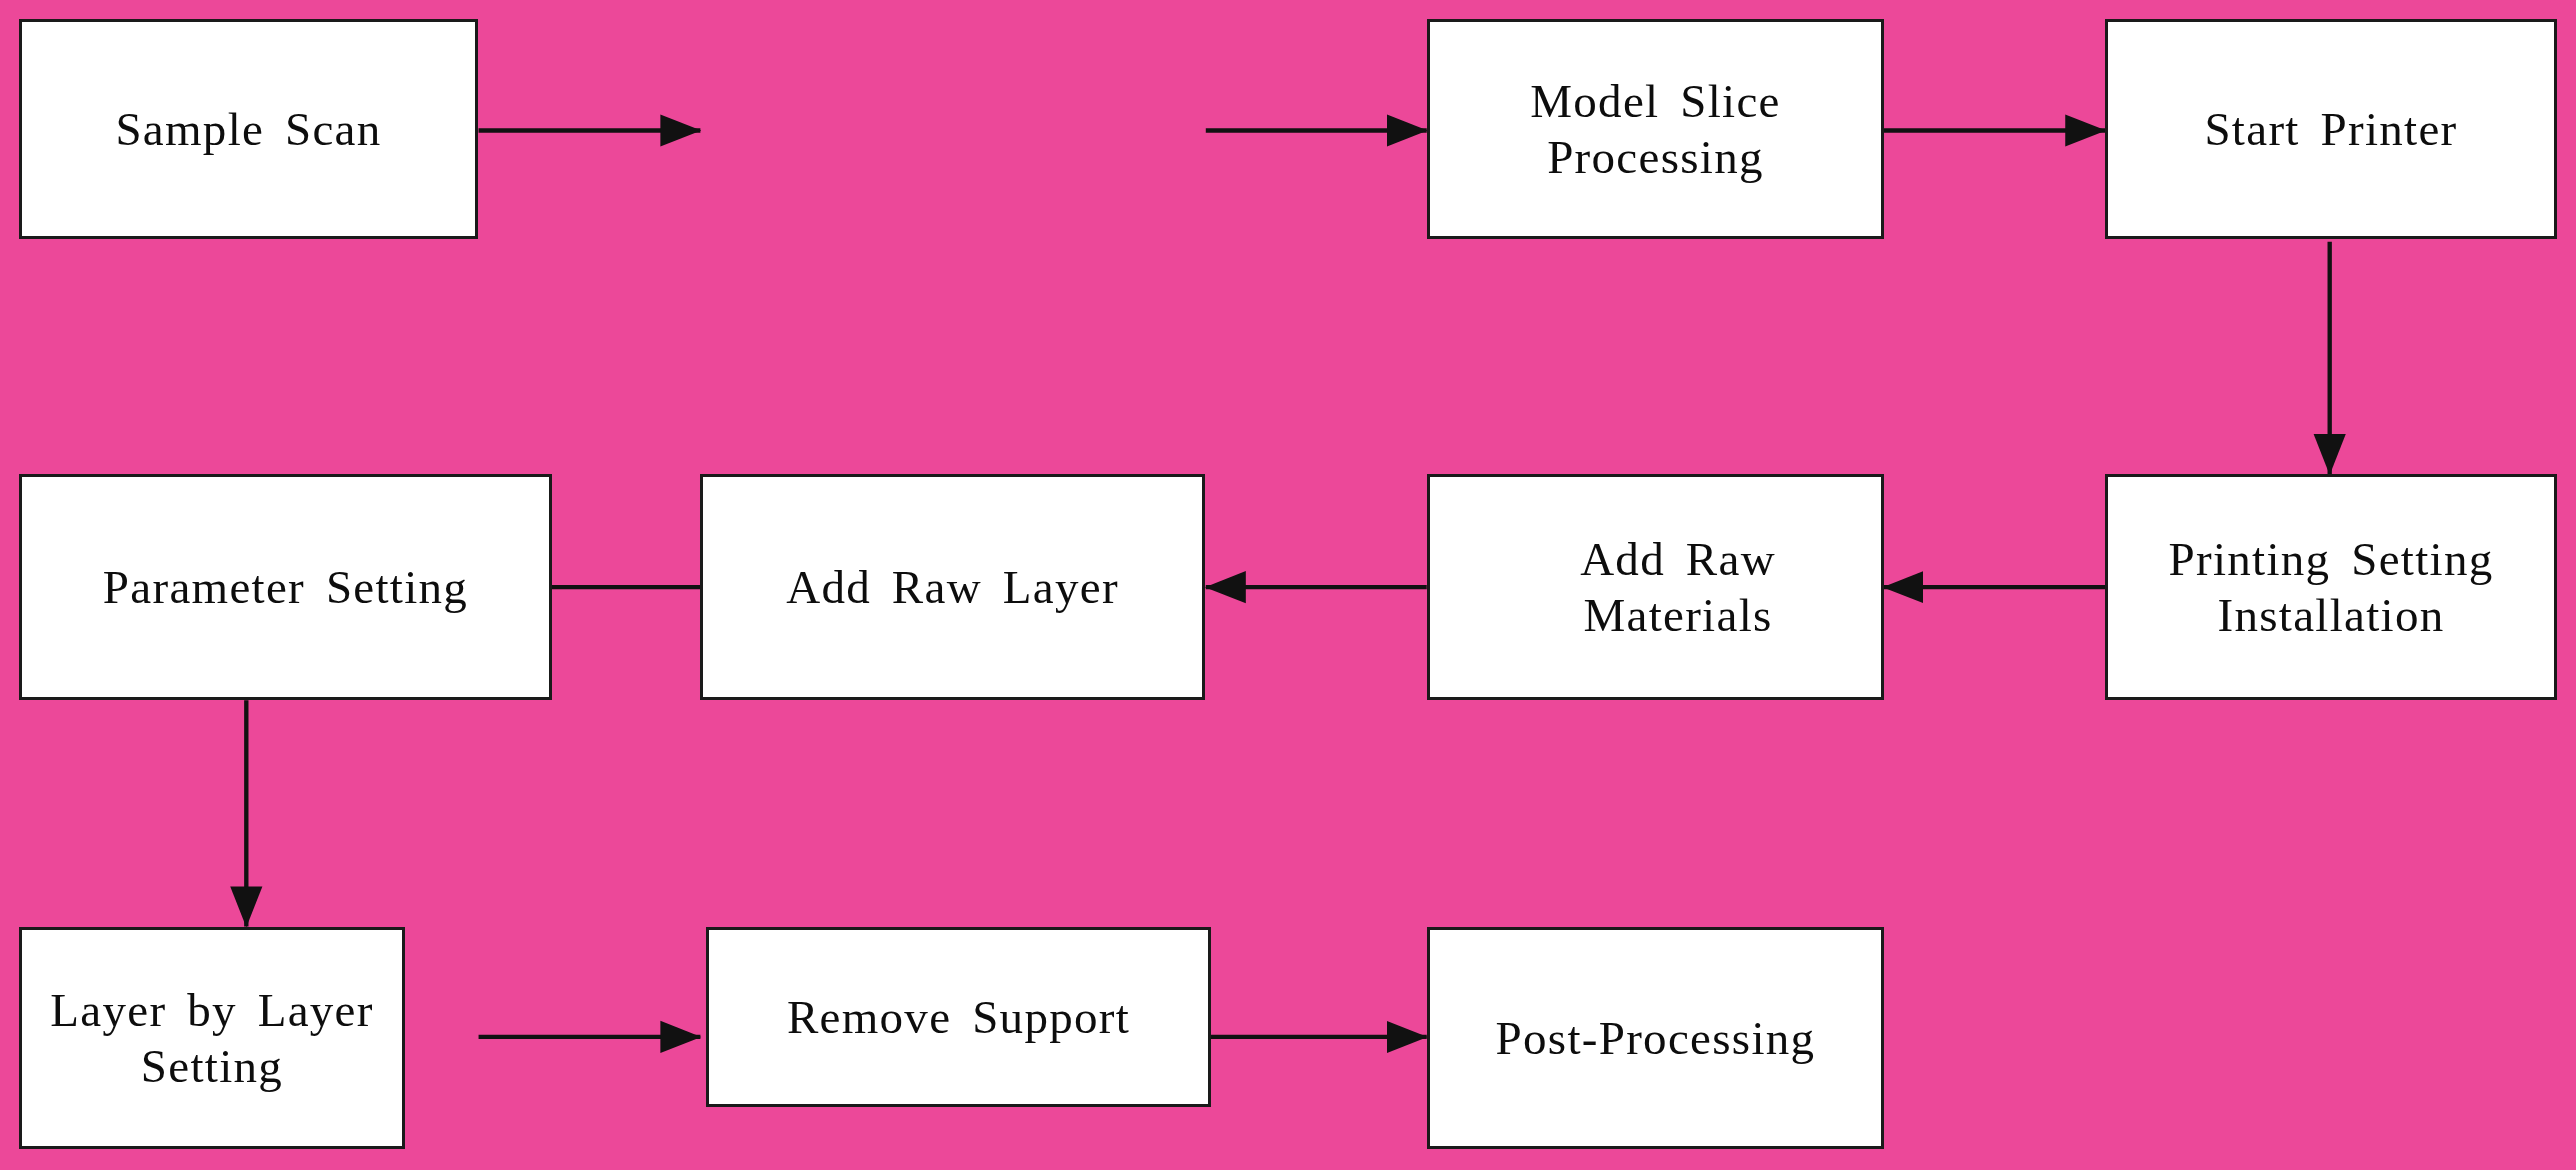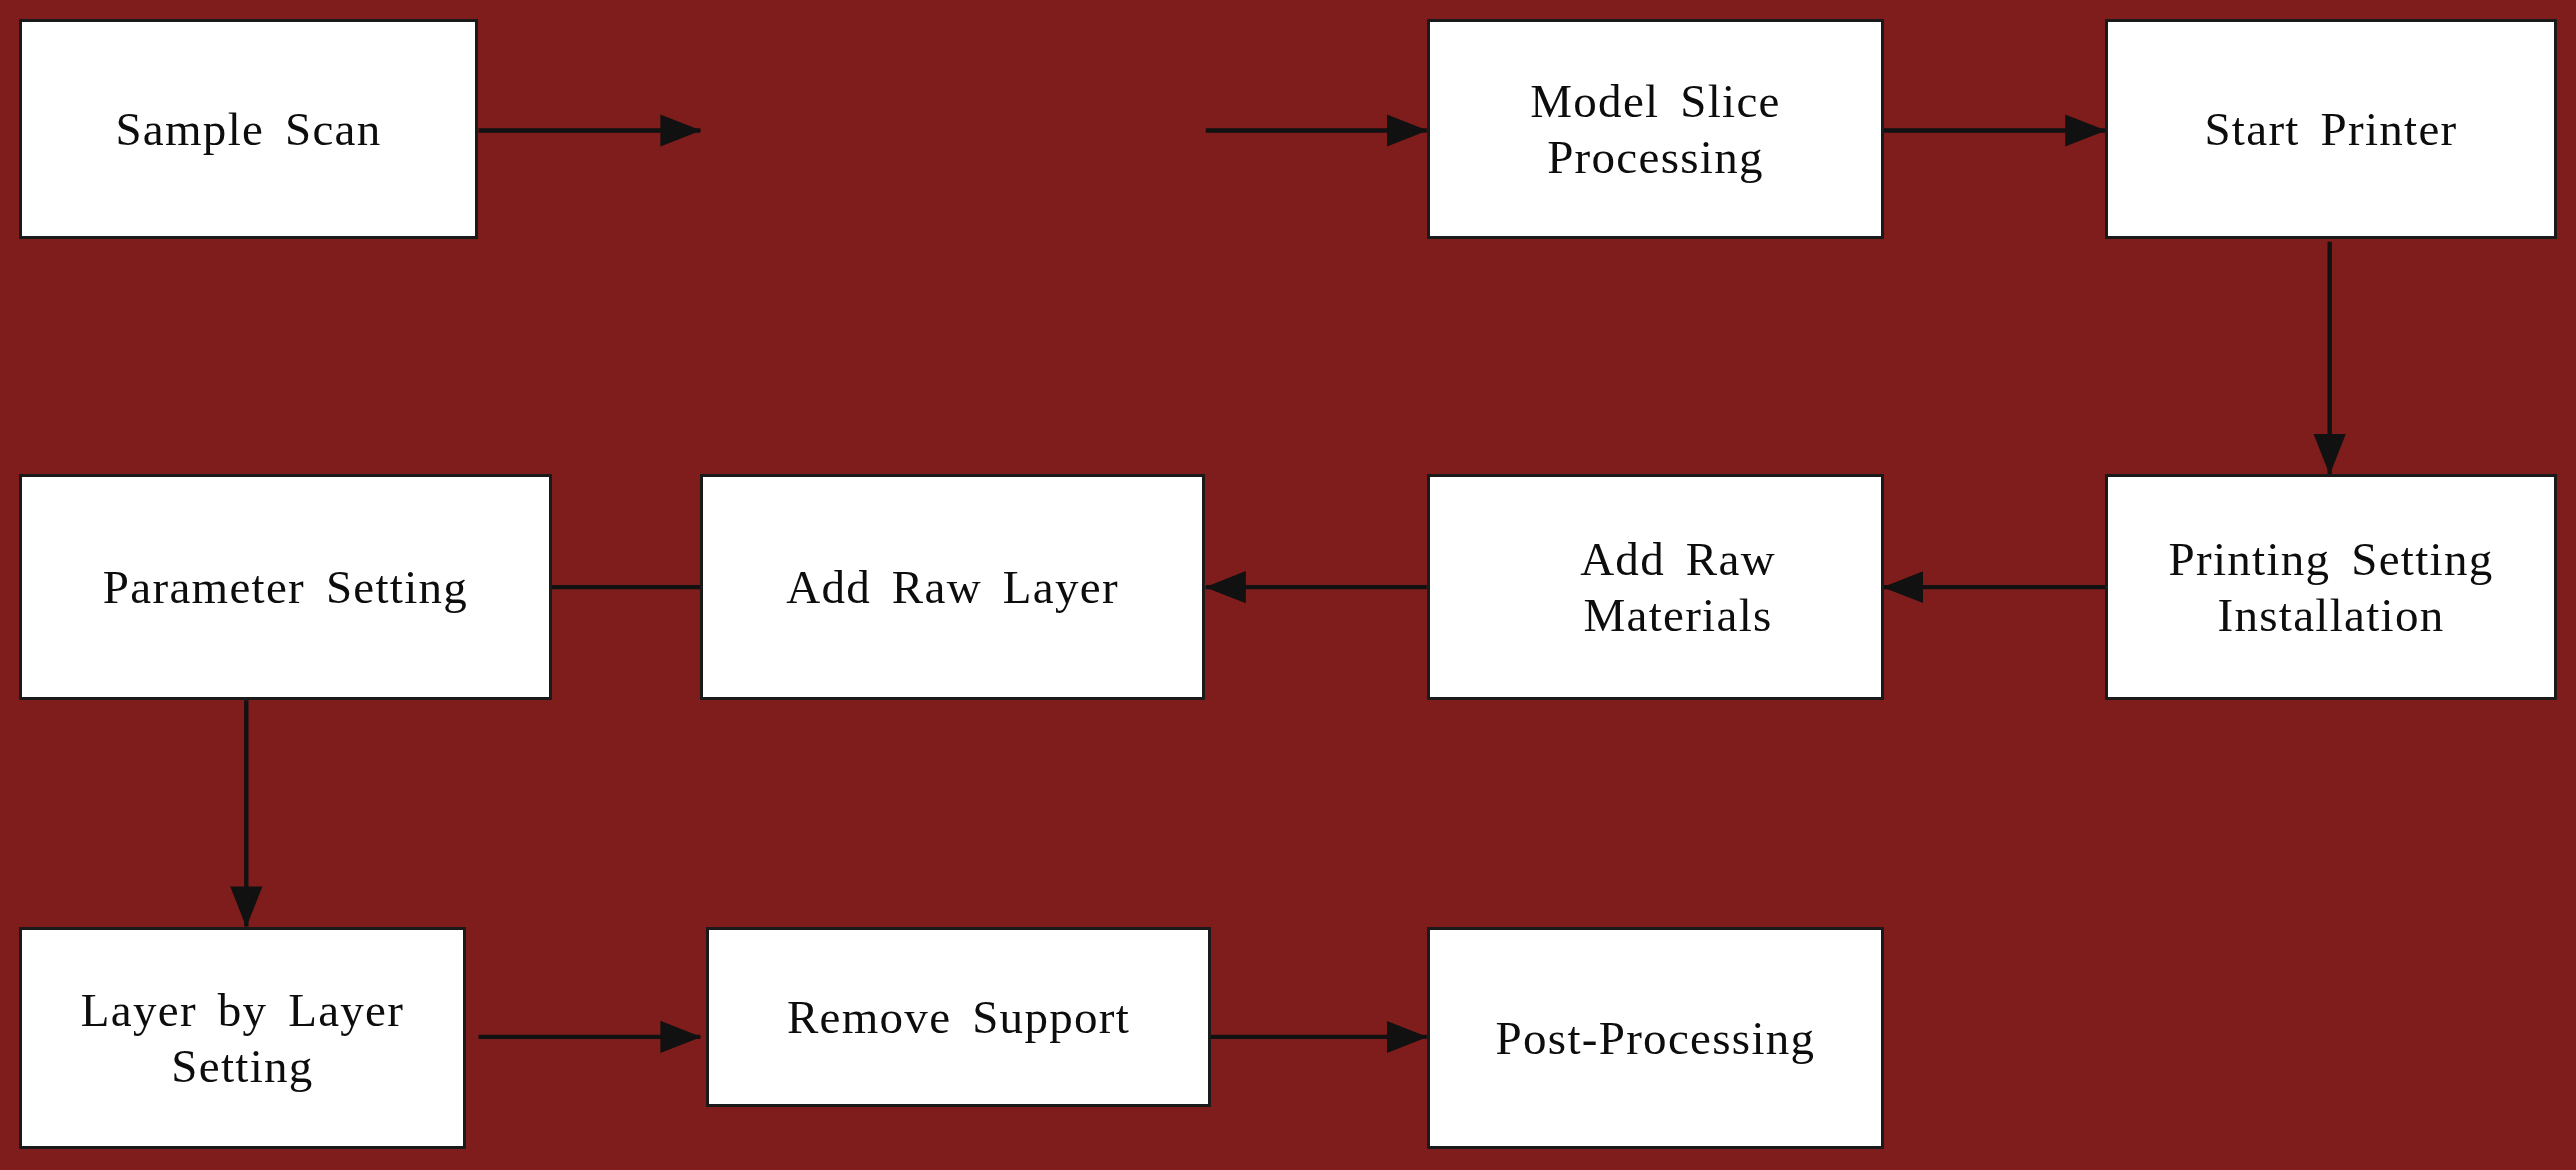--- a/index.html
+++ b/index.html
@@ -8,21 +8,21 @@
     padding: 0;
     background: #ffffff;
   }
   body {
     font-family: "Liberation Serif", "DejaVu Serif", serif;
   }
   #canvas {
     position: relative;
     width: 2576px;
     height: 1170px;
-    background: #7f1d1d;
+    background: #ec4899;
     overflow: hidden;
   }
   #edge-layer {
     position: absolute;
     left: 0;
     top: 0;
     width: 2576px;
     height: 1170px;
     pointer-events: none;
   }
@@ -99,21 +99,21 @@
   </div>
   <div class="node" style="left: 1427px; top: 474px; width: 457px; height: 226px; border-color: rgb(26, 26, 26); padding-left: 45px;">
     <span class="node-label">Add Raw
 Materials</span>
   </div>
   <div class="node" style="left: 2105px; top: 474px; width: 452px; height: 226px; border-color: rgb(26, 26, 26);">
     <span class="node-label">Printing Setting
 Installation</span>
   </div>
 
-  <div class="node" style="left: 19px; top: 927px; width: 447px; height: 222px; border-color: rgb(26, 26, 26);">
+  <div class="node" style="left: 19px; top: 927px; width: 386px; height: 222px; border-color: rgb(26, 26, 26);">
     <span class="node-label">Layer by Layer
 Setting</span>
   </div>
   <div class="node" style="left: 675px; top: 927px; width: 505px; height: 180px; border-color: rgb(26, 26, 26); margin-left: 31px;">
     <span class="node-label">Remove Support</span>
   </div>
   <div class="node" style="left: 1427px; top: 927px; width: 457px; height: 222px; border-color: rgb(26, 26, 26);">
     <span class="node-label">Post-Processing</span>
   </div>
 

